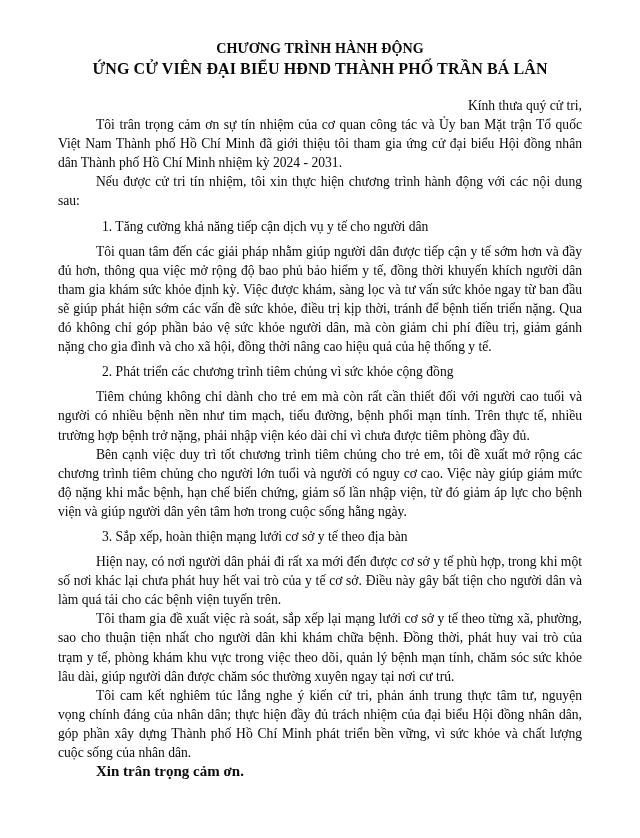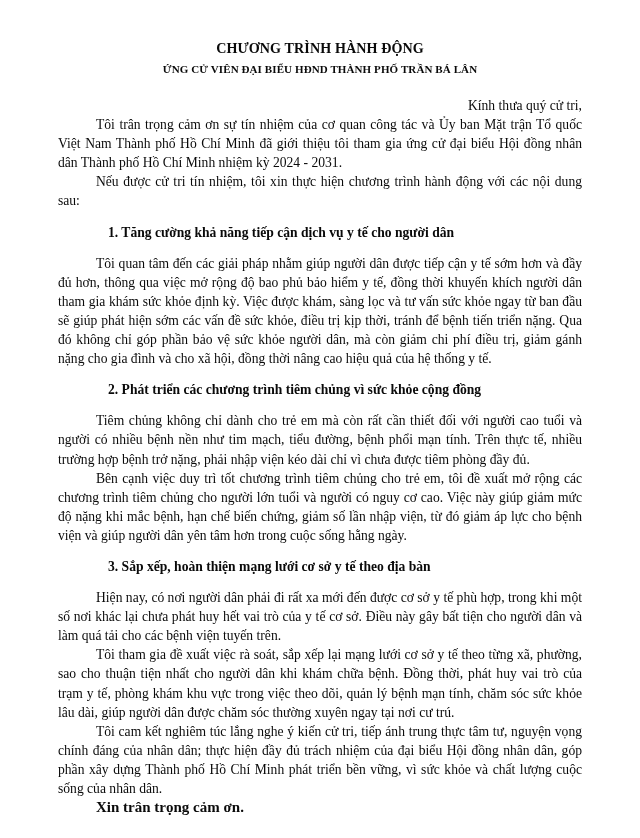--- a/index.html
+++ b/index.html
@@ -33,39 +33,39 @@
     line-height: 20.5px;
     letter-spacing: 0.1px;
     margin: 0;
   }
   .doc-title .line {
     display: block;
     white-space: nowrap;
     text-align: center;
   }
   .doc-title .line-2 {
-    font-size: 11px;
+    font-size: 16px;
   }
   .body-block {
     margin-top: 17px;
   }
   p.para {
     margin: 0;
     font-size: 13.6px;
     line-height: 19.1px;
     text-align: justify;
     text-justify: inter-word;
     text-indent: 38px;
     hyphens: none;
   }
   p.heading {
-    margin: 12px;
+    margin: 6px;
     font-size: 13.6px;
     line-height: 19.1px;
-    font-weight: bold;
+    font-weight: normal;
     text-indent: 38px;
     text-align: left;
   }
   p.closing {
     margin: 0;
     font-size: 15px;
     line-height: 19.1px;
     font-weight: bold;
     text-indent: 38px;
     text-align: left;
@@ -98,19 +98,19 @@
       <p class="para">Tôi quan tâm đến các giải pháp nhằm giúp người dân được tiếp cận y tế sớm hơn và đầy đủ hơn, thông qua việc mở rộng độ bao phủ bảo hiểm y tế, đồng thời khuyến khích người dân tham gia khám sức khỏe định kỳ. Việc được khám, sàng lọc và tư vấn sức khỏe ngay từ ban đầu sẽ giúp phát hiện sớm các vấn đề sức khỏe, điều trị kịp thời, tránh để bệnh tiến triển nặng. Qua đó không chỉ góp phần bảo vệ sức khỏe người dân, mà còn giảm chi phí điều trị, giảm gánh nặng cho gia đình và cho xã hội, đồng thời nâng cao hiệu quả của hệ thống y tế.</p>
 
       <p class="heading">2. Phát triển các chương trình tiêm chủng vì sức khỏe cộng đồng</p>
       <p class="para">Tiêm chủng không chỉ dành cho trẻ em mà còn rất cần thiết đối với người cao tuổi và người có nhiều bệnh nền như tim mạch, tiểu đường, bệnh phổi mạn tính. Trên thực tế, nhiều trường hợp bệnh trở nặng, phải nhập viện kéo dài chỉ vì chưa được tiêm phòng đầy đủ.</p>
       <p class="para">Bên cạnh việc duy trì tốt chương trình tiêm chủng cho trẻ em, tôi đề xuất mở rộng các chương trình tiêm chủng cho người lớn tuổi và người có nguy cơ cao. Việc này giúp giảm mức độ nặng khi mắc bệnh, hạn chế biến chứng, giảm số lần nhập viện, từ đó giảm áp lực cho bệnh viện và giúp người dân yên tâm hơn trong cuộc sống hằng ngày.</p>
 
       <p class="heading">3. Sắp xếp, hoàn thiện mạng lưới cơ sở y tế theo địa bàn</p>
       <p class="para">Hiện nay, có nơi người dân phải đi rất xa mới đến được cơ sở y tế phù hợp, trong khi một số nơi khác lại chưa phát huy hết vai trò của y tế cơ sở. Điều này gây bất tiện cho người dân và làm quá tải cho các bệnh viện tuyến trên.</p>
       <p class="para">Tôi tham gia đề xuất việc rà soát, sắp xếp lại mạng lưới cơ sở y tế theo từng xã, phường, sao cho thuận tiện nhất cho người dân khi khám chữa bệnh. Đồng thời, phát huy vai trò của trạm y tế, phòng khám khu vực trong việc theo dõi, quản lý bệnh mạn tính, chăm sóc sức khỏe lâu dài, giúp người dân được chăm sóc thường xuyên ngay tại nơi cư trú.</p>
 
-      <p class="para">Tôi cam kết nghiêm túc lắng nghe ý kiến cử tri, tiếp ánh trung thực tâm tư, nguyện vọng chính đáng của nhân dân; thực hiện đầy đủ trách nhiệm của đại biểu Hội đồng nhân dân, góp phần xây dựng Thành phố Hồ Chí Minh phát triển bền vững, vì sức khỏe và chất lượng cuộc sống của nhân dân.</p>
+      <p class="para">Tôi cam kết nghiêm túc lắng nghe ý kiến cử tri, phản ánh trung thực tâm tư, nguyện vọng chính đáng của nhân dân; thực hiện đầy đủ trách nhiệm của đại biểu Hội đồng nhân dân, góp phần xây dựng Thành phố Hồ Chí Minh phát triển bền vững, vì sức khỏe và chất lượng cuộc sống của nhân dân.</p>
 
       <p class="closing">Xin trân trọng cảm ơn.</p>
 
     </div>
   </div>
 </div>
 
 </body></html>

